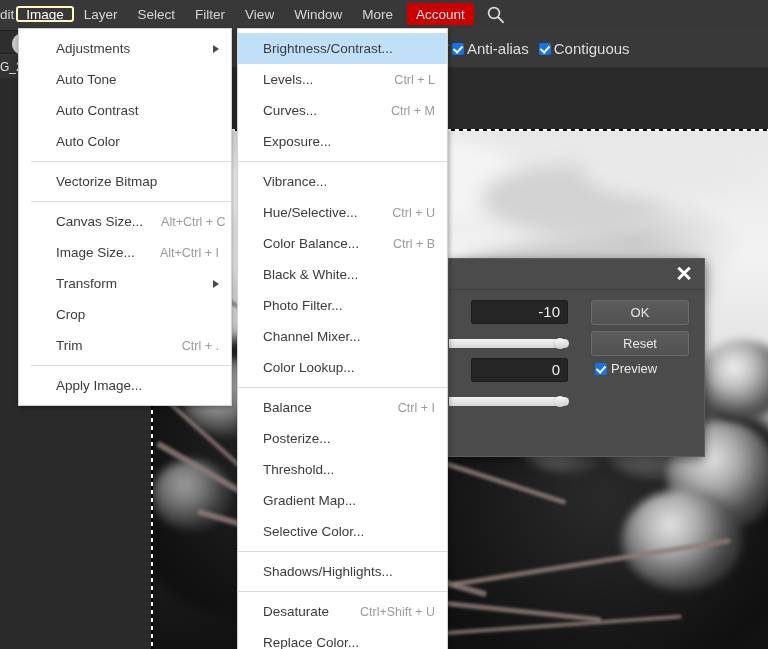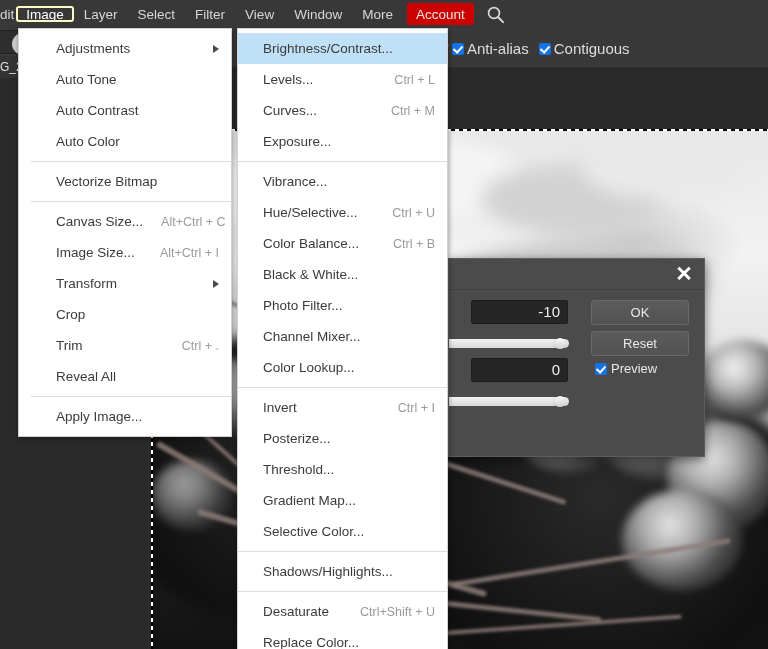--- a/index.html
+++ b/index.html
@@ -427,23 +427,20 @@
       <span>Transform</span>
       <span class="arrow"></span>
     </div>
     <div class="mi">
       <span>Crop</span>
     </div>
     <div class="mi">
       <span>Trim</span>
       <span class="shortcut">Ctrl + .</span>
     </div>
-    <div class="mi">
-      <span>Reveal All</span>
-    </div>
     <div class="sep"></div>
     <div class="mi">
       <span>Apply Image...</span>
     </div>
   </div>
 
   <div class="menu" id="menu-adjust">
     <div class="mi highlight">
       <span>Brightness/Contrast...</span>
     </div>
@@ -477,21 +474,21 @@
       <span>Photo Filter...</span>
     </div>
     <div class="mi">
       <span>Channel Mixer...</span>
     </div>
     <div class="mi">
       <span>Color Lookup...</span>
     </div>
     <div class="sep"></div>
     <div class="mi">
-      <span>Invert</span>
+      <span>Balance</span>
       <span class="shortcut">Ctrl + I</span>
     </div>
     <div class="mi">
       <span>Posterize...</span>
     </div>
     <div class="mi">
       <span>Threshold...</span>
     </div>
     <div class="mi">
       <span>Gradient Map...</span>

